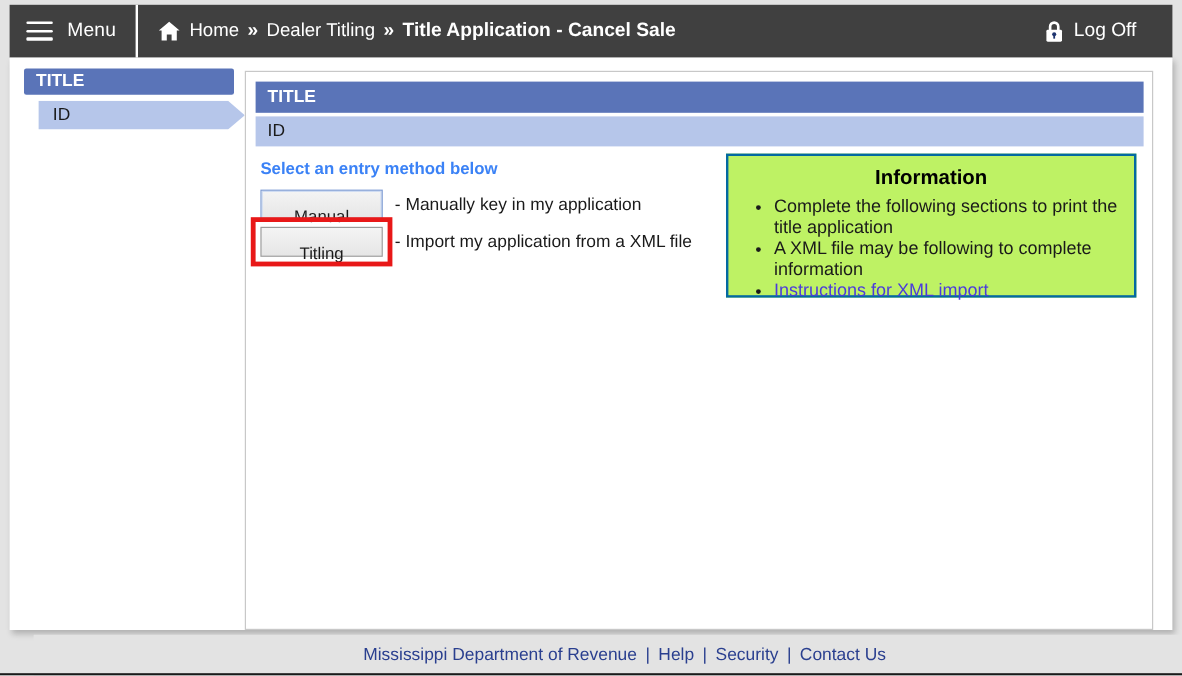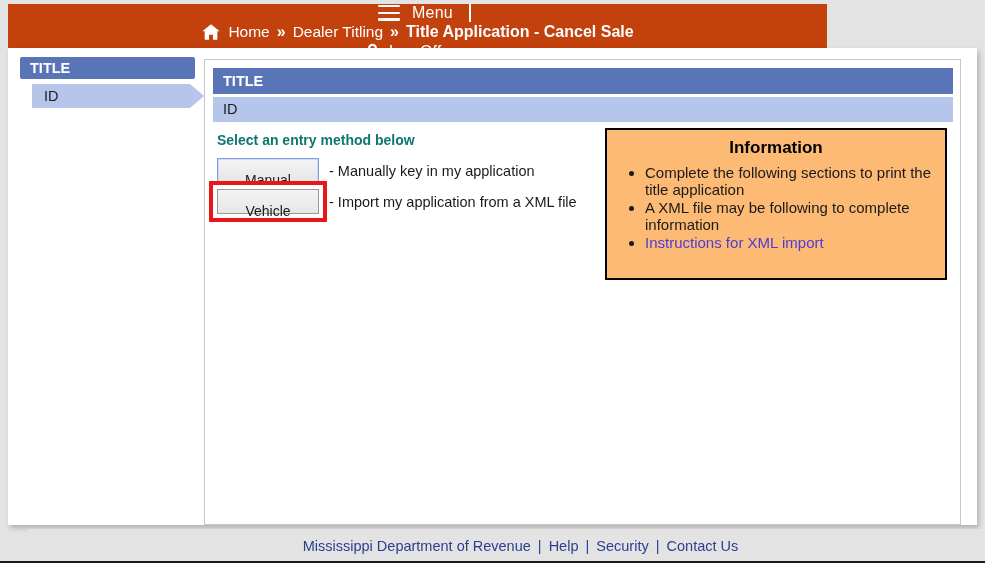--- a/index.html
+++ b/index.html
@@ -21,27 +21,26 @@
     height: 563px;
     background: #e3e3e3;
     box-sizing: border-box;
   }
 
   
   .topbar {
     position: absolute;
     left: 8px;
     top: 4px;
-    width: 819px;
+    width: 969px;
     height: 44px;
-    background: #c2410c;
-    display: flex;
-    align-items: center;
-    box-sizing: border-box;
-    flex-direction: column;
+    background: #404040;
+    display: flex;
+    align-items: center;
+    box-sizing: border-box;
   }
   .menu-group {
     display: flex;
     align-items: center;
     height: 44px;
     padding: 0 16px 0 14px;
     border-right: 2px solid #ffffff;
     box-sizing: border-box;
   }
   .hamburger {
@@ -64,20 +63,21 @@
   .hamburger i:nth-child(3) { top: 13.2px; }
   .menu-label {
     color: #ffffff;
     font-size: 16px;
     letter-spacing: 0.2px;
   }
 
   .breadcrumb {
     display: flex;
     align-items: center;
+    padding-left: 16px;
     flex: 1;
     min-width: 0;
   }
   .home-icon { display: block; width: 20px; height: 20px; margin-right: 7px; }
   .crumb {
     color: #ffffff;
     font-size: 15.5px;
     white-space: nowrap;
   }
   .crumb-sep {
@@ -205,21 +205,21 @@
   
   .entry-block {
     position: absolute;
     left: 12px;
     top: 72px;
     width: 390px;
   }
   .entry-heading {
     font-size: 14px;
     font-weight: bold;
-    color: #0f766e;
+    color: #3b82f6;
     margin: 0 0 10px 0;
   }
   .entry-row {
     display: flex;
     align-items: center;
     margin-bottom: 6px;
     position: relative;
   }
   .entry-btn {
     width: 102px;
@@ -257,23 +257,23 @@
     box-sizing: border-box;
     pointer-events: none;
   }
 
   
   .info-panel {
     position: absolute;
     left: 400px;
     top: 68px;
     width: 342px;
-    height: 152px;
-    background: #fdba74;
-    border: 2px solid #000000;
+    height: 120px;
+    background: #bef264;
+    border: 2px solid #0369a1;
     box-sizing: border-box;
   }
   .info-title {
     text-align: center;
     font-size: 17px;
     font-weight: bold;
     color: #000000;
     margin: 8px 0 6px 0;
   }
   .info-list {
@@ -414,21 +414,21 @@
 
       <div class="entry-block">
         <div class="entry-heading">Select an entry method below</div>
 
         <div class="entry-row">
           <button class="entry-btn focused">Manual</button>
           <span class="entry-desc">- Manually key in my application</span>
         </div>
 
         <div class="entry-row">
-          <button class="entry-btn plain">Vehicle</button>
+          <button class="entry-btn plain">Titling</button>
           <span class="entry-desc">- Import my application from a XML file</span>
           <span class="highlight-box"></span>
         </div>
       </div>
 
       <div class="info-panel">
         <div class="info-title">Information</div>
         <ul class="info-list">
           <li>Complete the following sections to print the title application</li>
           <li>A XML file may be following to complete information</li>

